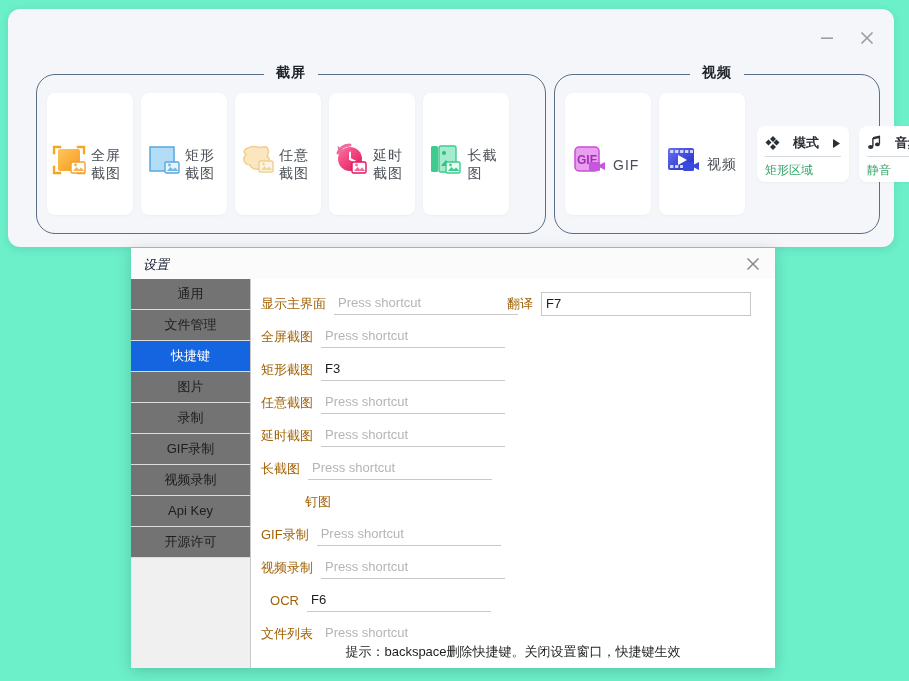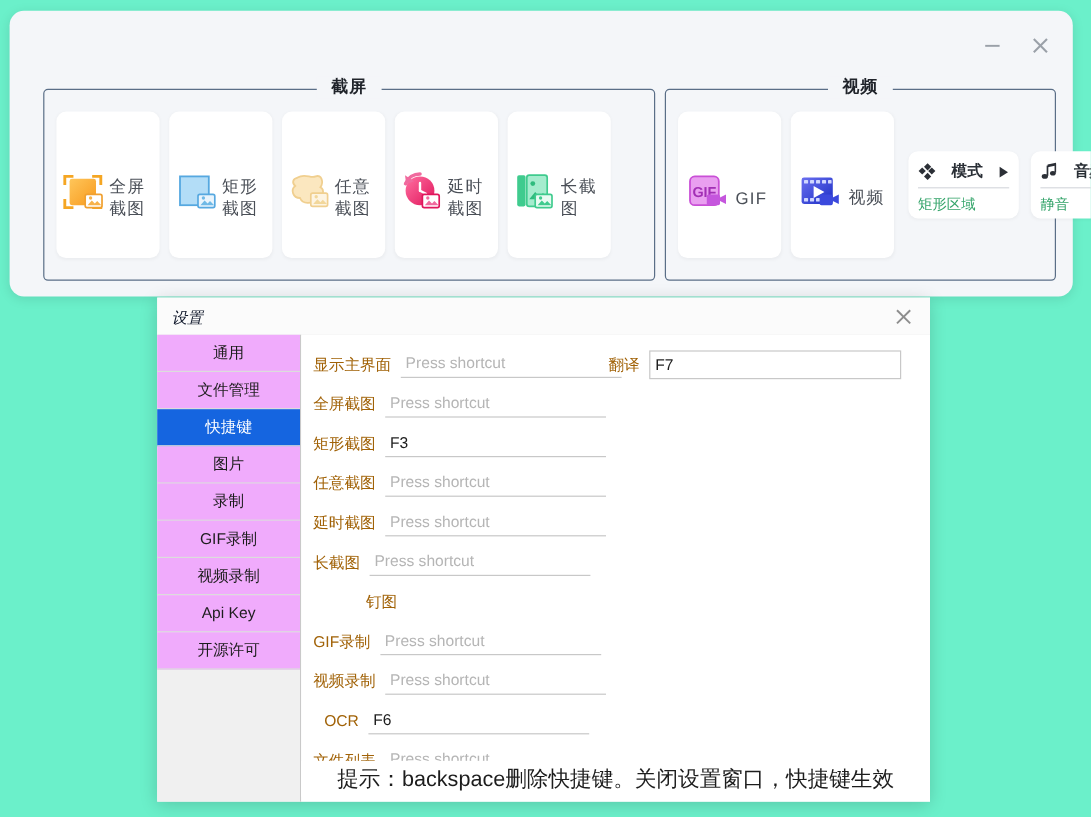--- a/index.html
+++ b/index.html
@@ -44,21 +44,21 @@
     cursor: pointer;
   }
   #btn-minimize { right: 52px; }
   #btn-close { right: 12px; }
   .win-btn svg { display: block; }
 
   
   .group-box {
     position: absolute;
     border: 1px solid #5a6e87;
-    border-radius: 4px;
+    border-radius: 19px;
     background: transparent;
   }
   .group-legend {
     position: absolute;
     top: -11px;
     left: 50%;
     transform: translateX(-50%);
     background: #f4f6f9;
     padding: 0 12px;
     font-size: 14px;
@@ -218,21 +218,21 @@
     box-sizing: border-box;
   }
   .side-item {
     height: 30px;
     line-height: 30px;
     text-align: center;
     font-size: 13px;
     color: #1d1d1d;
     border-bottom: 1px solid #dcdcdc;
     cursor: pointer;
-    background: #f0abfc;
+    background: #737373;
   }
   .side-item.active {
     background: #1565e0;
     color: #ffffff;
   }
 
   #settings-content {
     flex: 1;
     position: relative;
     background: #ffffff;
@@ -279,21 +279,21 @@
     height: 24px;
     line-height: 24px;
   }
 
   #settings-hint {
     position: absolute;
     left: 0;
     right: 0;
     bottom: 4px;
     text-align: center;
-    font-size: 18px;
+    font-size: 13px;
     color: #1d1d1d;
     background: #ffffff;
     padding: 3px 0;
     margin-top: 20px;
   }
 </style>
 </head>
 <body>
 
 <div id="main-window">

